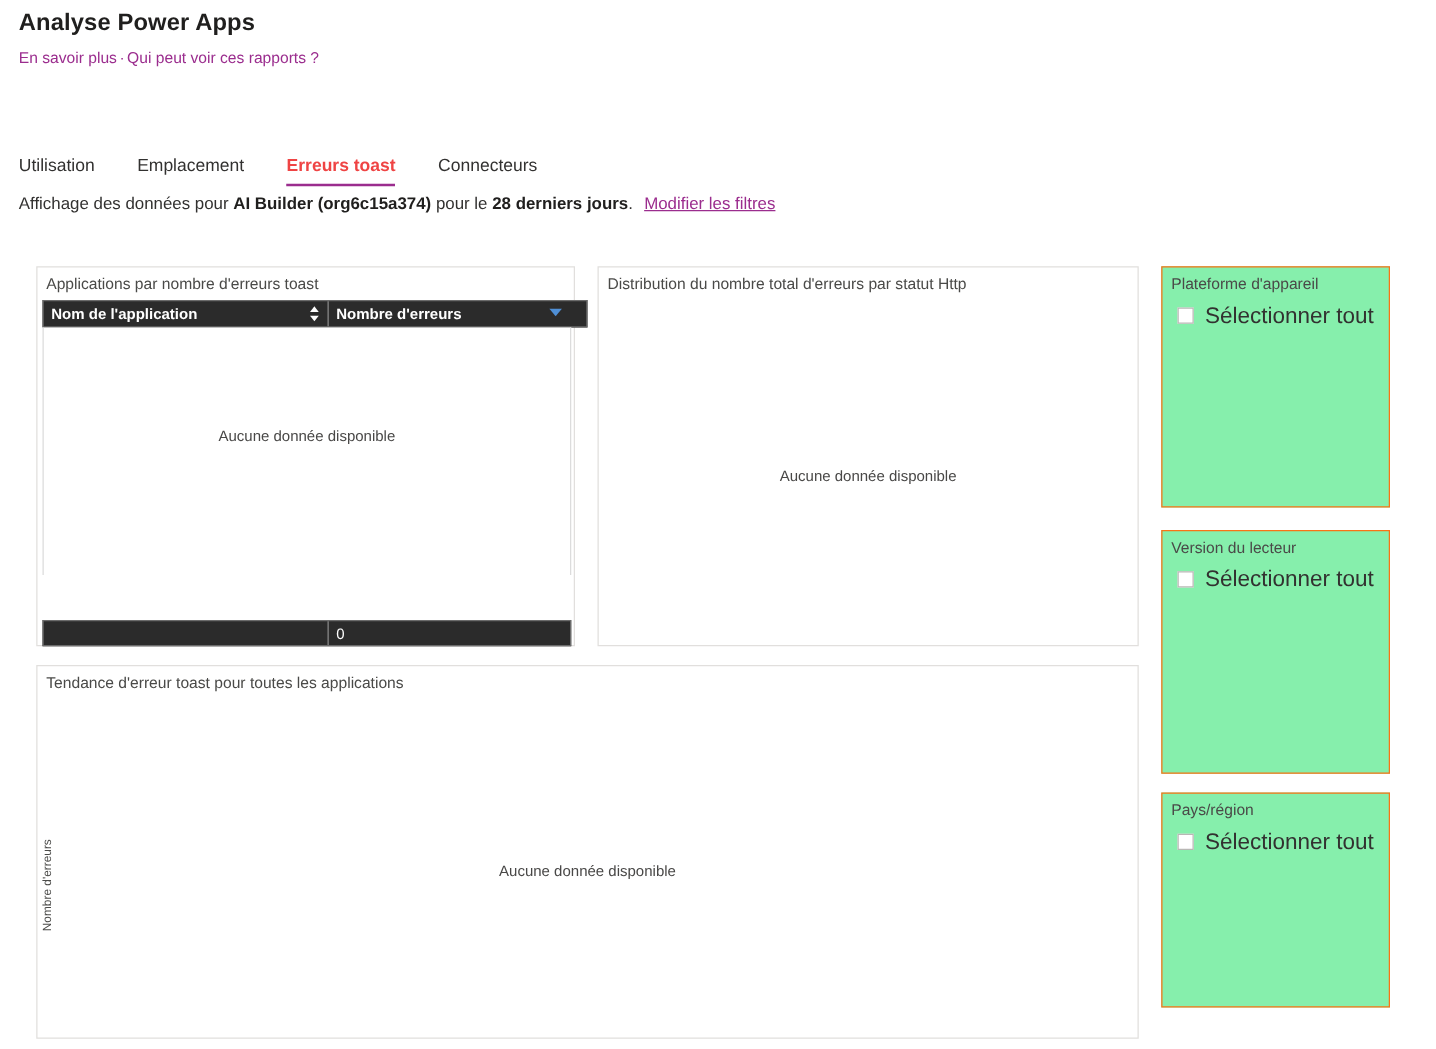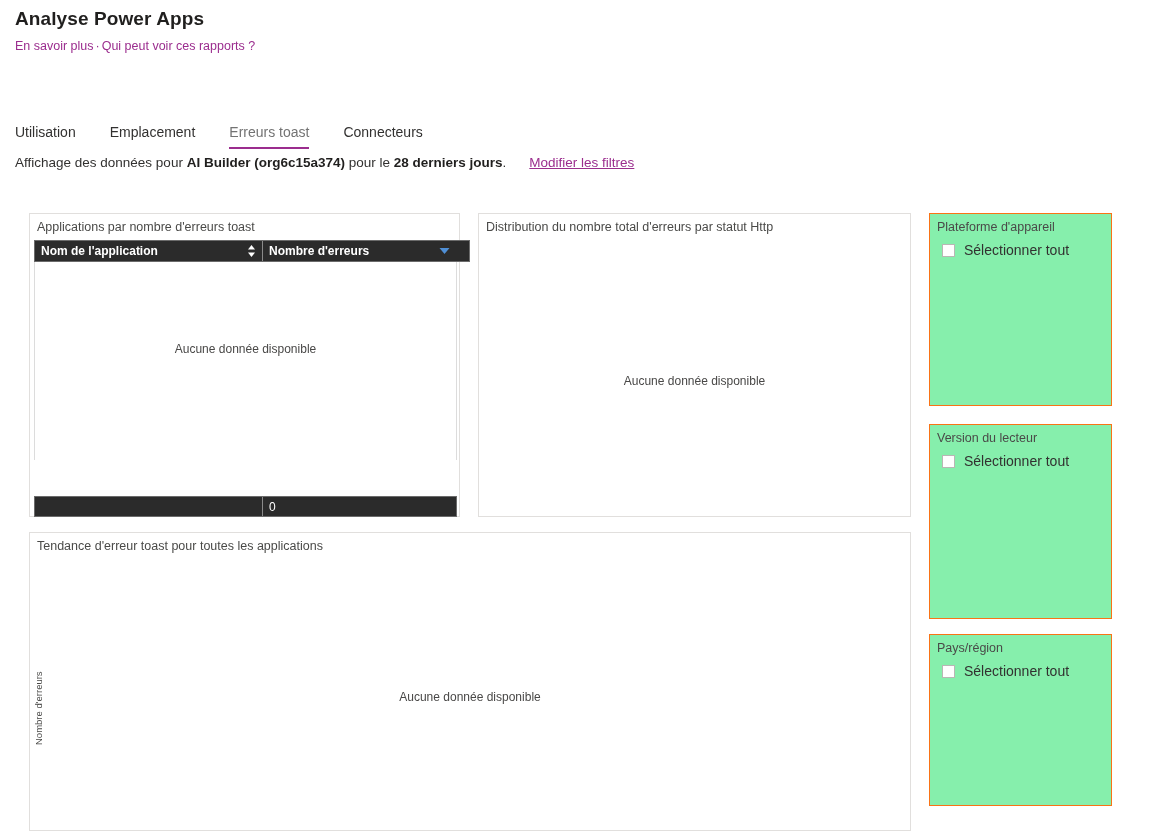--- a/index.html
+++ b/index.html
@@ -55,22 +55,22 @@
   .tab {
     font-size: 14px;
     color: #323130;
     padding: 0 0 9px 0;
     margin-right: 34px;
     cursor: pointer;
     position: relative;
     white-space: nowrap;
   }
   .tab.active {
-    font-weight: 400;
-    color: #737373;
+    font-weight: 700;
+    color: #ef4444;
   }
   .tab.active::after {
     content: "";
     position: absolute;
     left: 0;
     right: 0;
     bottom: 0;
     height: 2.5px;
     background: #9b2d8e;
   }
@@ -81,21 +81,21 @@
     left: 15px;
     top: 155px;
     font-size: 13.5px;
     color: #323130;
     white-space: nowrap;
   }
   #filter-line b { font-weight: 700; color: #201f1e; }
   #filter-line a {
     color: #9b2d8e;
     text-decoration: underline;
-    margin-left: 23px;
+    margin-left: 9px;
   }
 
   
   .card {
     position: absolute;
     background: #ffffff;
     border: 1px solid #e1dfdd;
     box-sizing: border-box;
   }
   .card-title {
@@ -233,21 +233,21 @@
     font-size: 12.5px;
     color: #4a4a48;
     white-space: nowrap;
   }
   .filter-select-all {
     position: absolute;
     left: 12px;
     top: 28px;
     display: flex;
     align-items: center;
-    font-size: 14px;
+    font-size: 18px;
     color: #323130;
     cursor: pointer;
     text-align: right;
   }
   .cbx {
     width: 13px;
     height: 13px;
     border: 1px solid #b9b7b5;
     background: #ffffff;
     box-sizing: border-box;

